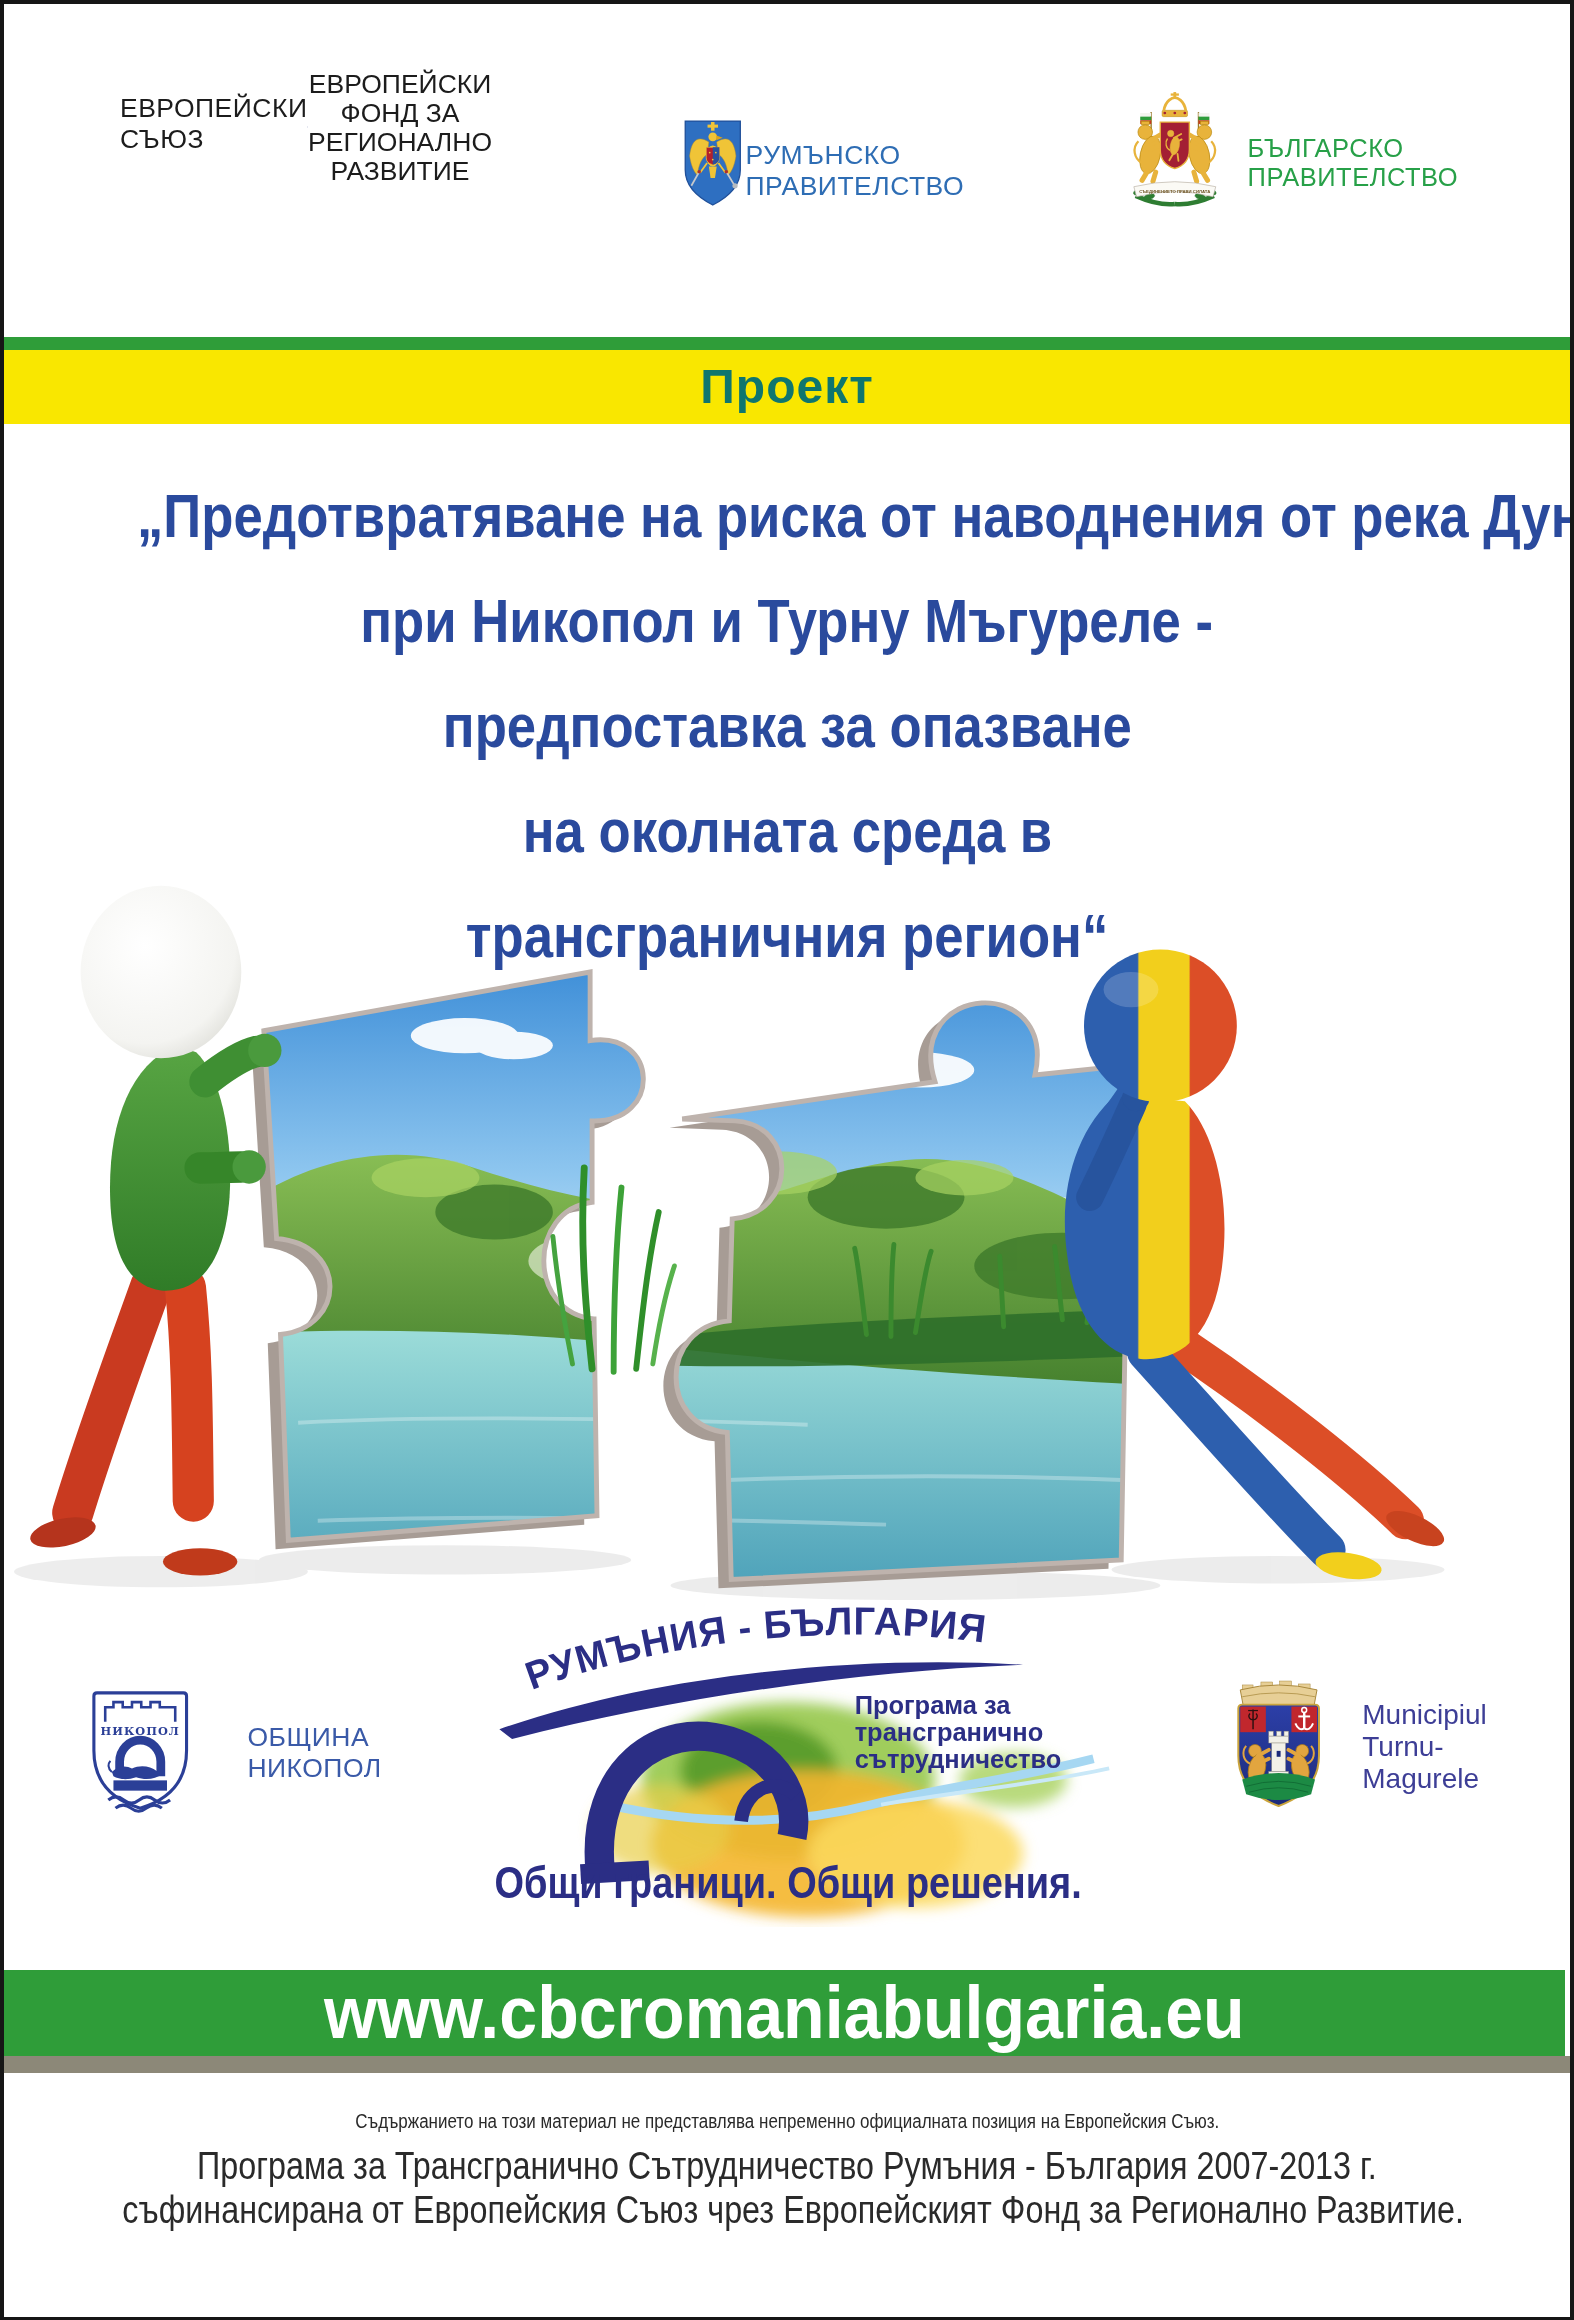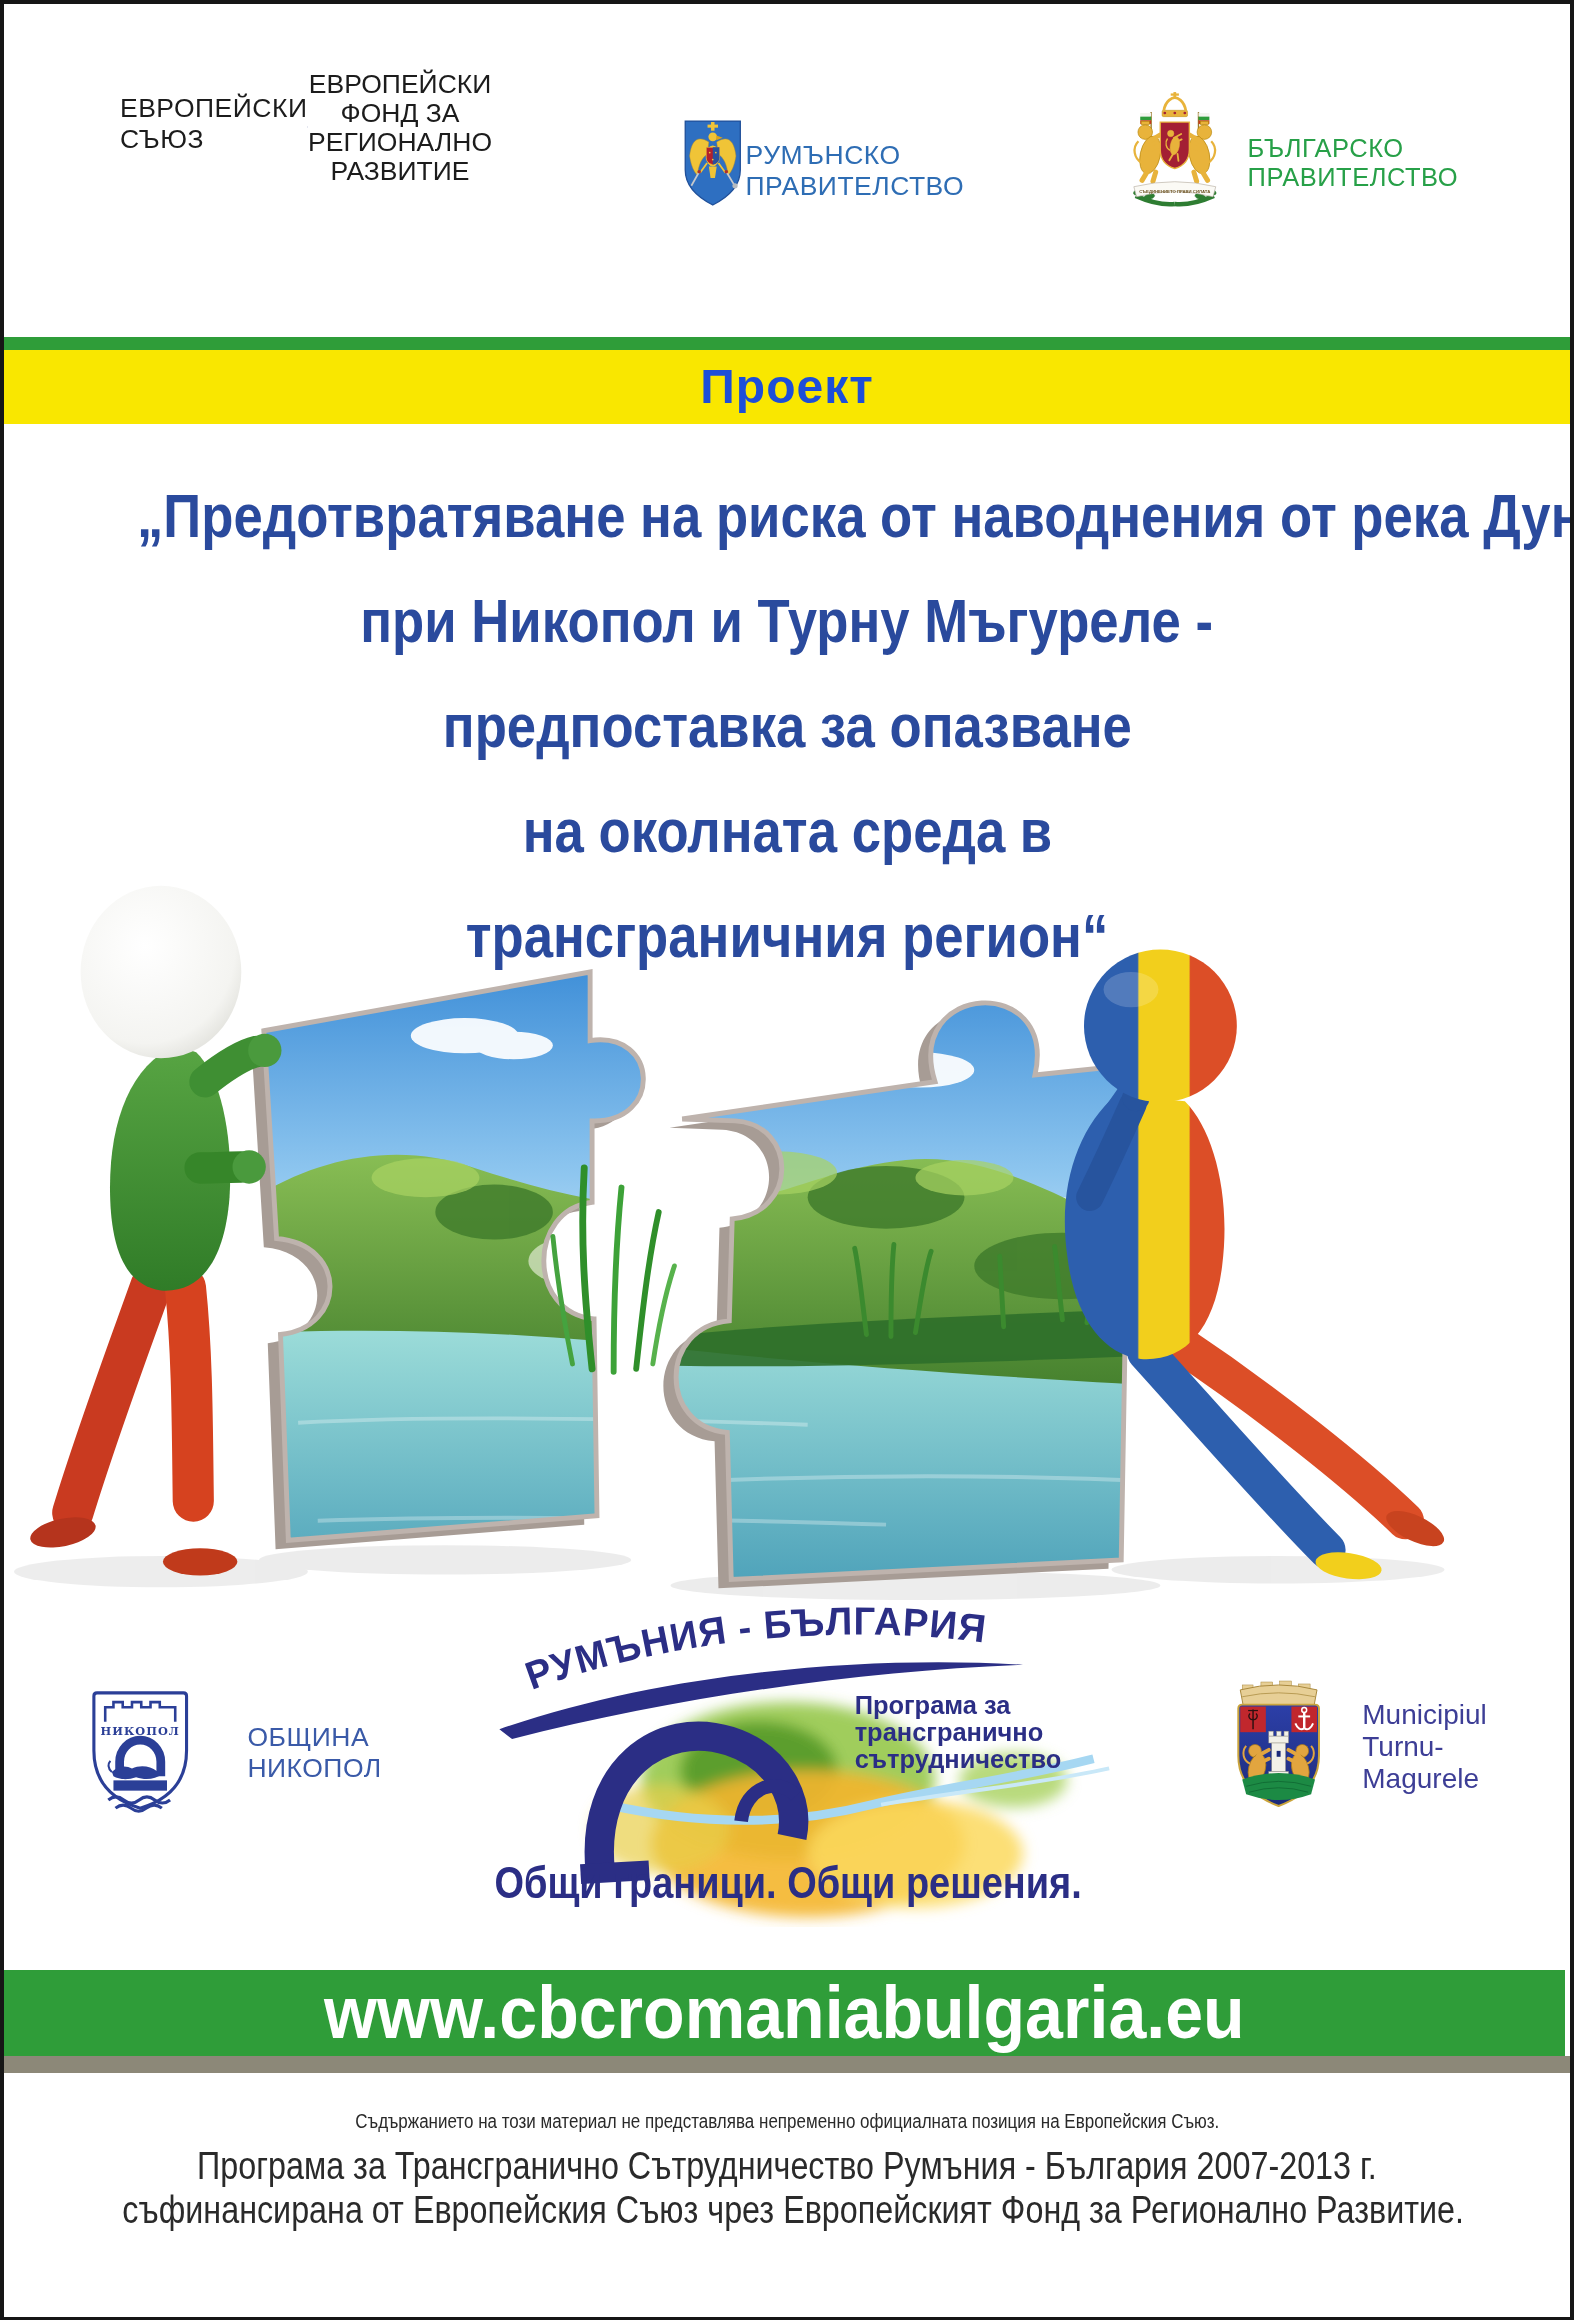--- a/index.html
+++ b/index.html
@@ -14,21 +14,21 @@
   .eu-block{left:116px;top:29px;width:372px;}
   .eu-title{font-size:26.5px;color:#1c1c1c;font-weight:400;letter-spacing:0.5px;}
   .eu-cap{font-size:26.5px;color:#1c1c1c;line-height:29px;font-weight:400;text-align:center;margin-top:7.8px;}
   .ro-block{left:676px;top:69px;width:284px;}
   .ro-cap{font-size:26.5px;color:#2e6db4;margin-top:15.7px;letter-spacing:0.5px;}
   .bg-block{left:1098px;top:51px;width:392px;}
   .bg-cap{font-size:25.5px;color:#27a048;margin-top:9.8px;letter-spacing:0.5px;}
 
   .stripe-green{left:0;right:0;top:333px;height:12.7px;background:#2f9d39;}
   .band-yellow{left:0;right:0;top:346px;height:74px;background:#f9e700;text-align:center;}
-  .band-yellow .txt{line-height:74px;font-size:48px;font-weight:700;color:#1d4ed8;letter-spacing:1px;}
+  .band-yellow .txt{line-height:74px;font-size:48px;font-weight:700;color:#0f766e;letter-spacing:1px;}
 
   .title-block{left:0;right:0;top:459px;text-align:center;color:#2a4a9d;font-weight:700;}
   .title-line{height:105px;line-height:105px;font-size:62px;}
 
   .partners-caption{font-weight:400;}
   .nik-cap{font-size:26.5px;color:#3a5aa8;margin-top:5.9px;letter-spacing:0.5px;}
   .tur-cap{font-size:28px;color:#3d3e96;margin-top:7.8px;}
 
   .nik-block{left:59px;top:1629px;width:323px;gap:30px;}
   .prog-block{left:451px;top:1600px;width:676px;}

